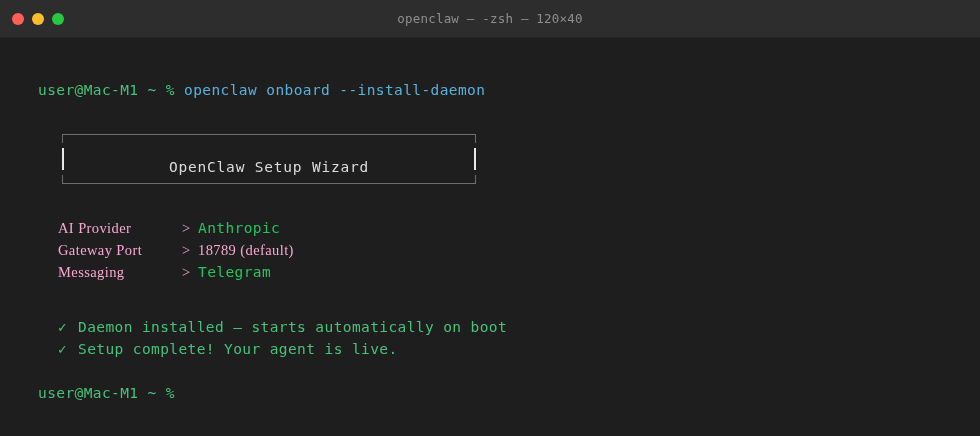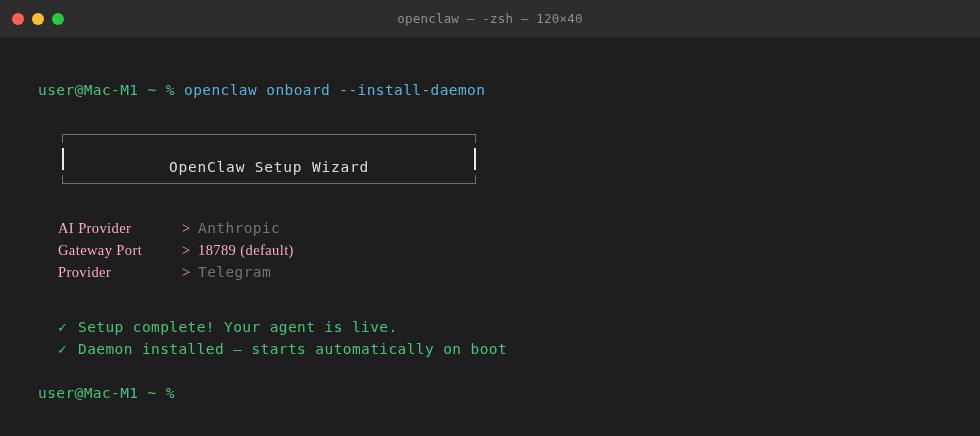--- a/index.html
+++ b/index.html
@@ -80,21 +80,21 @@
   }
   .spacer { height: 22px; }
   .spacer-half { height: 11px; }
 
   .ind { padding-left: 30px; }
   .ind2 { padding-left: 50px; }
 
   
   .green  { color: #46c27a; }
   .blue   { color: #58b2dc; }
-  .bright { color: #737373; }
+  .bright { color: #22c55e; }
   .dim    { color: #f9a8d4; font-family: Liberation Serif, serif; }
   .amber  { color: #e8b14a; }
 
   
   .box {
     position: relative;
     margin-left: 54px;
     width: 414px;
     height: 50px;
   }
@@ -202,27 +202,27 @@
     </div>
 
     <div class="spacer"></div>
     <div class="spacer-half"></div>
 
     <div class="cfg"><span class="dim label">AI Provider</span><span class="dim arrow">&gt;</span><span class="bright">Anthropic</span></div>
 
 
     <div class="cfg"><span class="dim label">Gateway Port</span><span class="dim arrow">&gt;</span><span class="dim">18789 (default)</span></div>
 
-    <div class="cfg"><span class="dim label">Provider</span><span class="dim arrow">&gt;</span><span class="bright">Telegram</span></div>
-
-    <div class="spacer"></div>
-    <div class="spacer-half"></div>
+    <div class="cfg"><span class="dim label">Messaging</span><span class="dim arrow">&gt;</span><span class="bright">Telegram</span></div>
+
+    <div class="spacer"></div>
+    <div class="spacer-half"></div>
+
+    <div class="line ind2"><span class="chk">✓</span><span class="green">Daemon installed — starts automatically on boot</span></div>
 
     <div class="line ind2"><span class="chk">✓</span><span class="green">Setup complete! Your agent is live.</span></div>
-
-    <div class="line ind2"><span class="chk">✓</span><span class="green">Daemon installed — starts automatically on boot</span></div>
 
     <div class="spacer"></div>
 
     <div class="line ind"><span class="green">user@Mac-M1 ~ %</span></div>
 
   </div>
 </div>
 
 </body></html>

